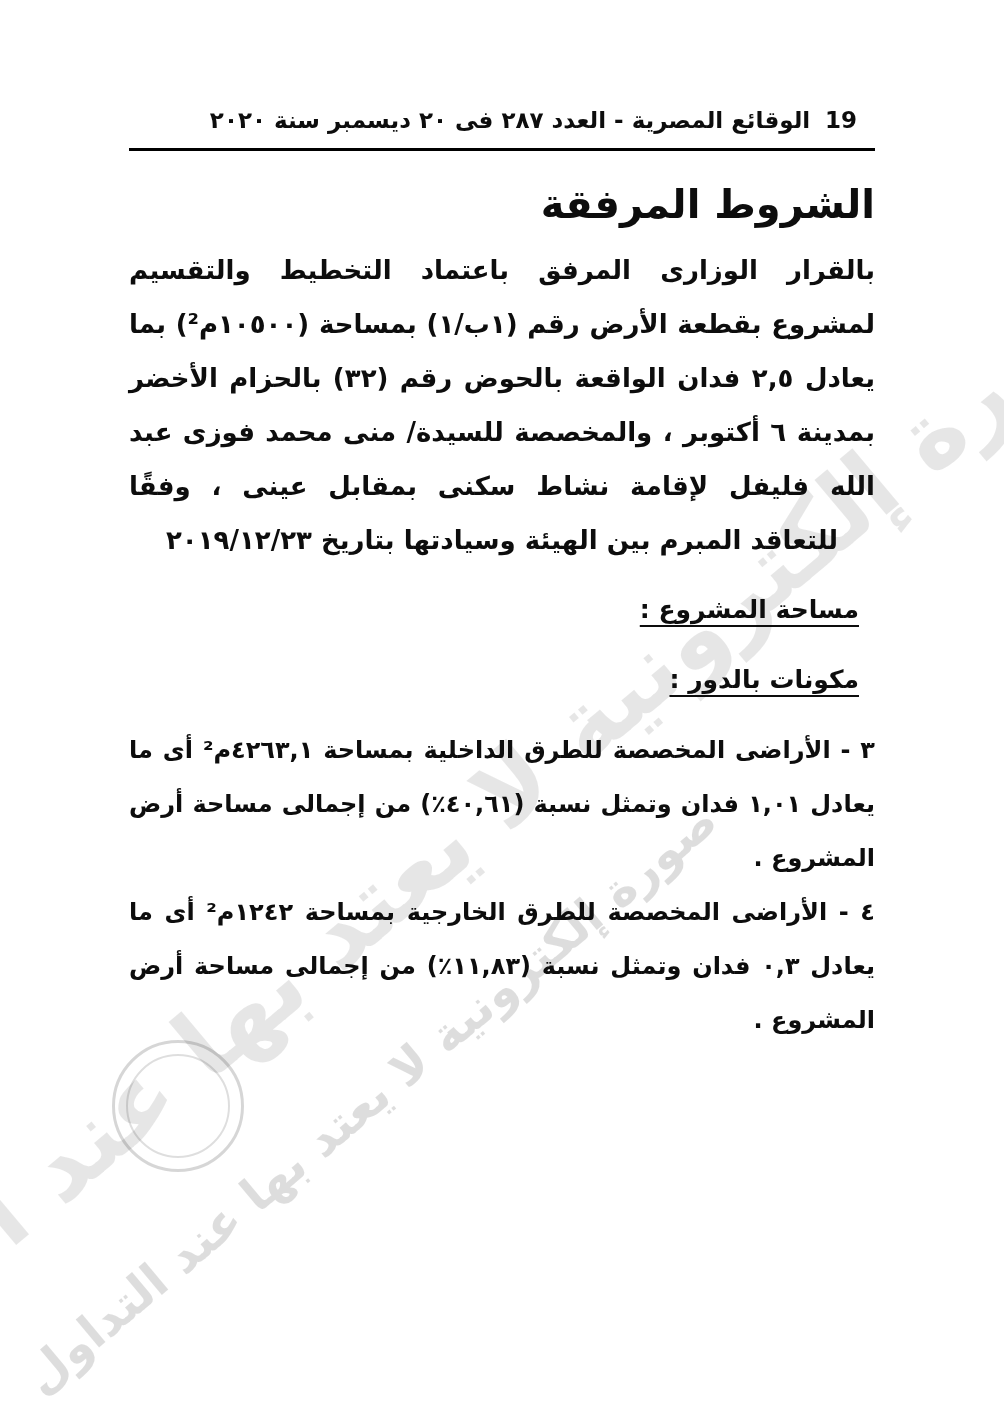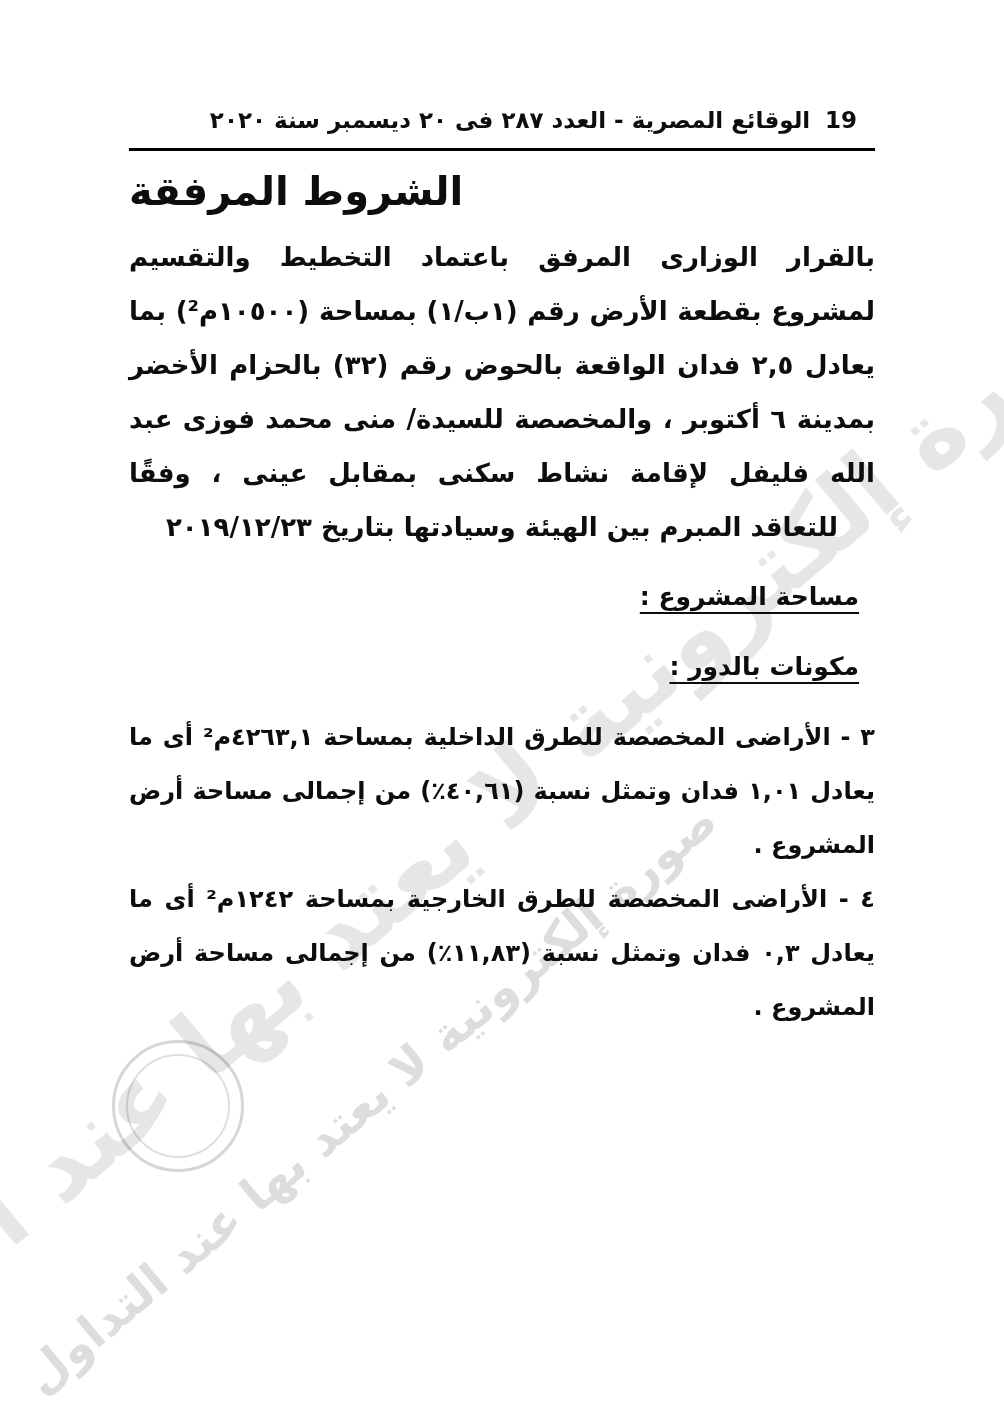--- a/index.html
+++ b/index.html
@@ -35,24 +35,24 @@
     background: #000;
   }
 
   
   .content {
     position: absolute;
     top: 168px; right: 129px; left: 129px;
     z-index: 2;
   }
   .doc-title {
-    text-align: left;
+    text-align: right;
     font-size: 40px;
     font-weight: 800;
-    margin: 0 0 16px 0;
+    margin: 13px 0 16px 0;
     letter-spacing: 1px;
   }
   .intro {
     font-size: 26px;
     font-weight: 700;
     line-height: 54px;
     text-align: justify;
     text-align-last: center;
     margin: 0;
   }

